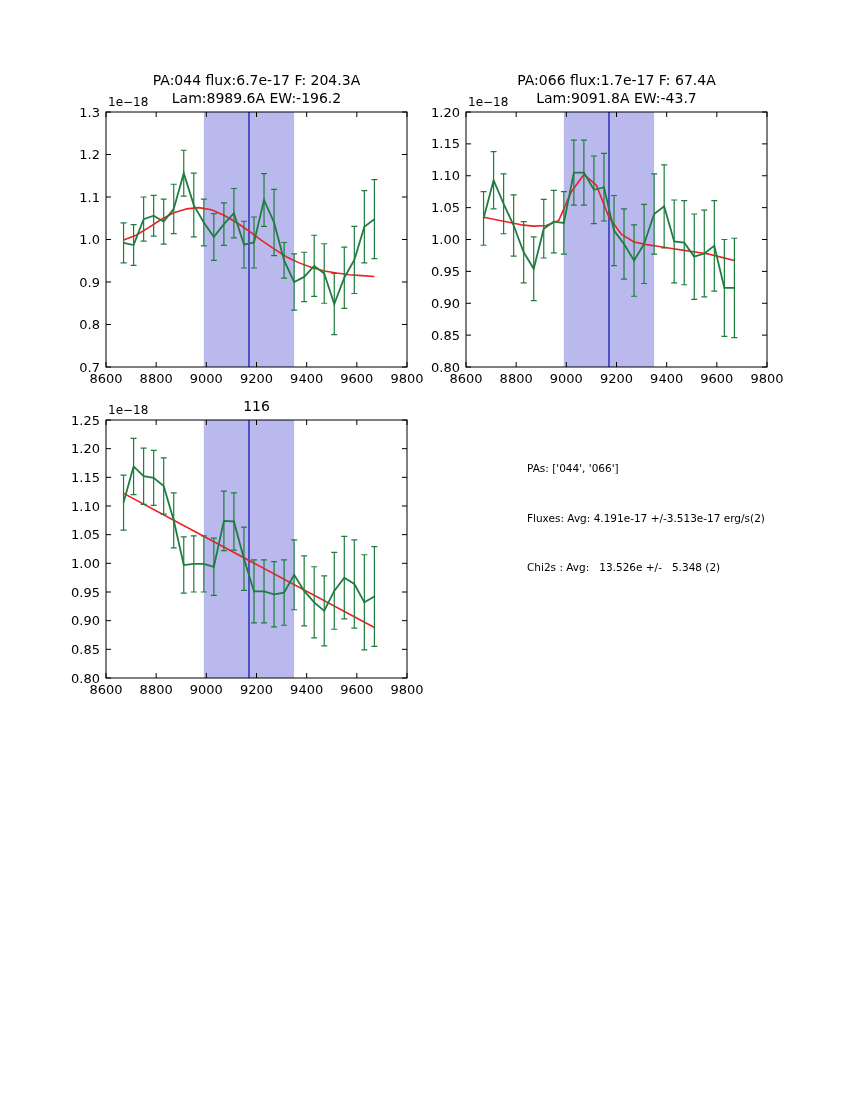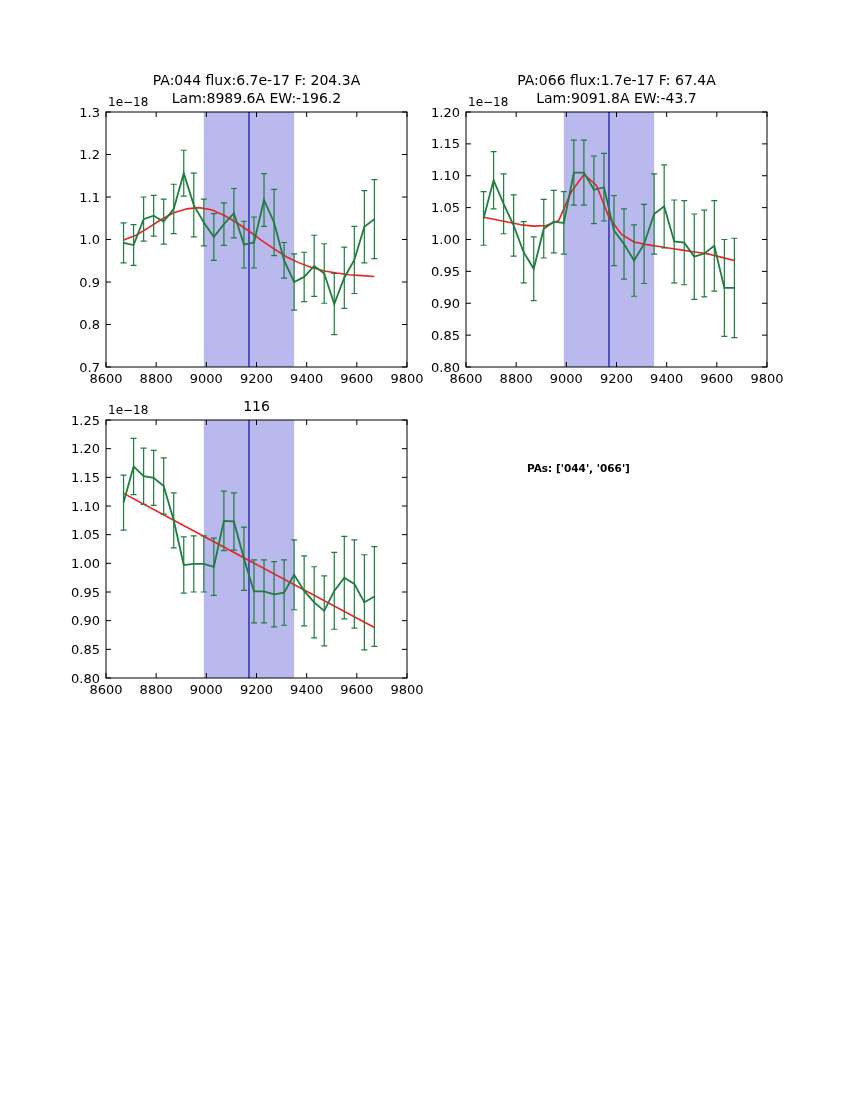--- a/index.html
+++ b/index.html
@@ -4,21 +4,21 @@
 <style>
   html,body{margin:0;padding:0;background:#ffffff;}
   body{width:850px;height:1100px;position:relative;font-family:"DejaVu Sans",sans-serif;}
   #figure{position:absolute;left:0;top:0;width:850px;height:1100px;background:#ffffff;}
   #plots{position:absolute;left:0;top:0;}
   svg text{font-family:"DejaVu Sans",sans-serif;fill:#000000;}
   #stats-panel{
     position:absolute;left:527px;top:432px;
     font-size:10.5px;color:#000000;white-space:pre;
   }
-  #stats-panel .stats-line{height:25.5px;line-height:25.5px;font-weight:bold;}
+  #stats-panel .stats-line{height:25.5px;line-height:25.5px;}
 </style>
 </head>
 <body>
 
 <div id="figure">
   <svg id="plots" width="850" height="1100">
       <g>
         <rect x="203.825" y="112" width="90.30000000000001" height="255" fill="#b9b9ee"></rect>
         <line x1="248.975" y1="112" x2="248.975" y2="367" stroke="#2424b8" stroke-width="1.4"></line>
         <polyline points="123.55833333333334,239.925 136.1,235.25 148.64166666666665,227.59999999999997 161.18333333333334,219.52500000000003 173.72500000000002,212.72500000000002 186.26666666666665,208.89999999999998 198.80833333333334,207.62500000000003 211.35,209.74999999999997 223.89166666666665,215.27500000000003 236.43333333333334,222.49999999999997 248.975,231 261.51666666666665,240.35000000000002 274.05833333333334,248.85000000000002 286.6,256.925 299.14166666666665,262.875 311.68333333333334,267.54999999999995 324.225,270.95 336.76666666666665,273.075 349.30833333333334,274.775 361.85,275.625 374.3916666666667,276.47499999999997" fill="none" stroke="#ee2020" stroke-width="1.6" stroke-linejoin="round"></polyline>
@@ -215,14 +215,16 @@
         <path d="M106 448.66666666666674L111 448.66666666666674M407 448.66666666666674L402 448.66666666666674" stroke="#000000" stroke-width="1" fill="none"></path>
         <text x="100" y="453.16666666666674" text-anchor="end" font-size="13">1.20</text>
         <path d="M106 420L111 420M407 420L402 420" stroke="#000000" stroke-width="1" fill="none"></path>
         <text x="100" y="424.5" text-anchor="end" font-size="13">1.25</text>
         <text x="108" y="414" font-size="12">1e−18</text>
         <text x="256.5" y="411" text-anchor="middle" font-size="14">116</text>
       </g>
     </svg>
   <div id="stats-panel">
     <div class="stats-line">PAs: ['044', '066']</div>
+    <div class="stats-line">Fluxes: Avg: 4.191e-17 +/-3.513e-17 erg/s(2)</div>
+    <div class="stats-line">Chi2s : Avg:   13.526e +/-   5.348 (2)</div>
   </div>
 </div>
 
 </body></html>

